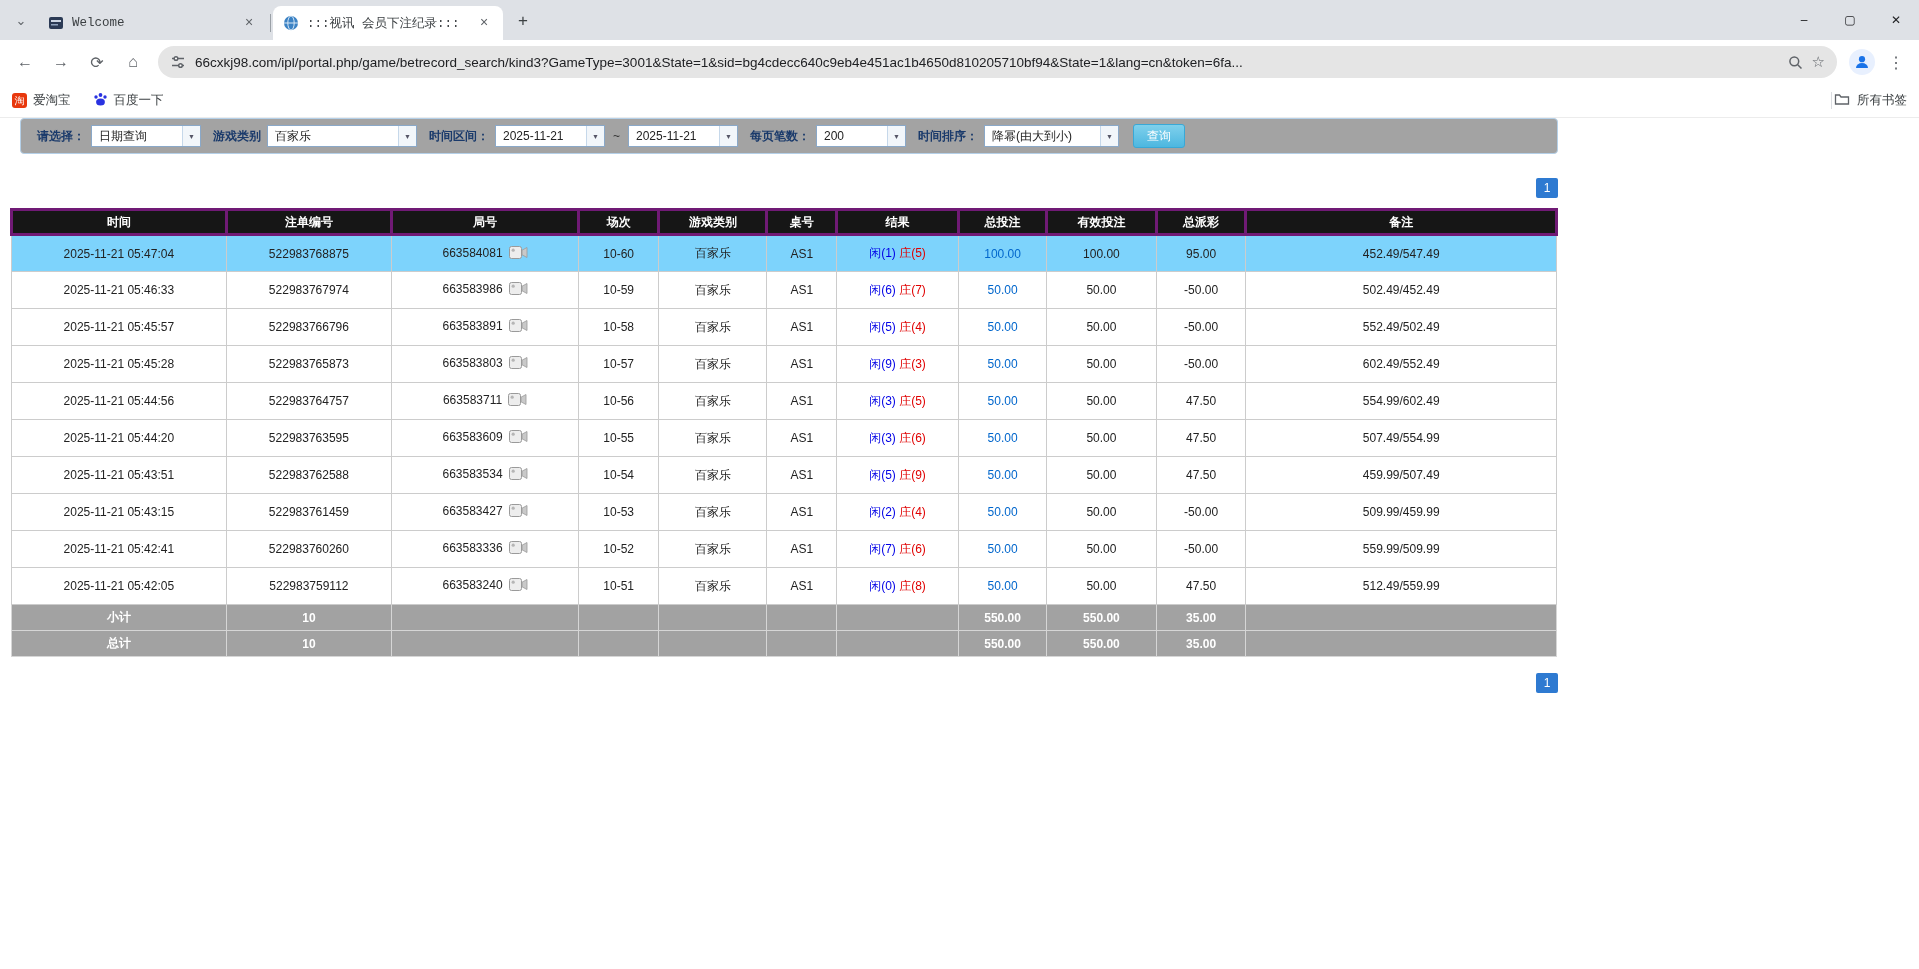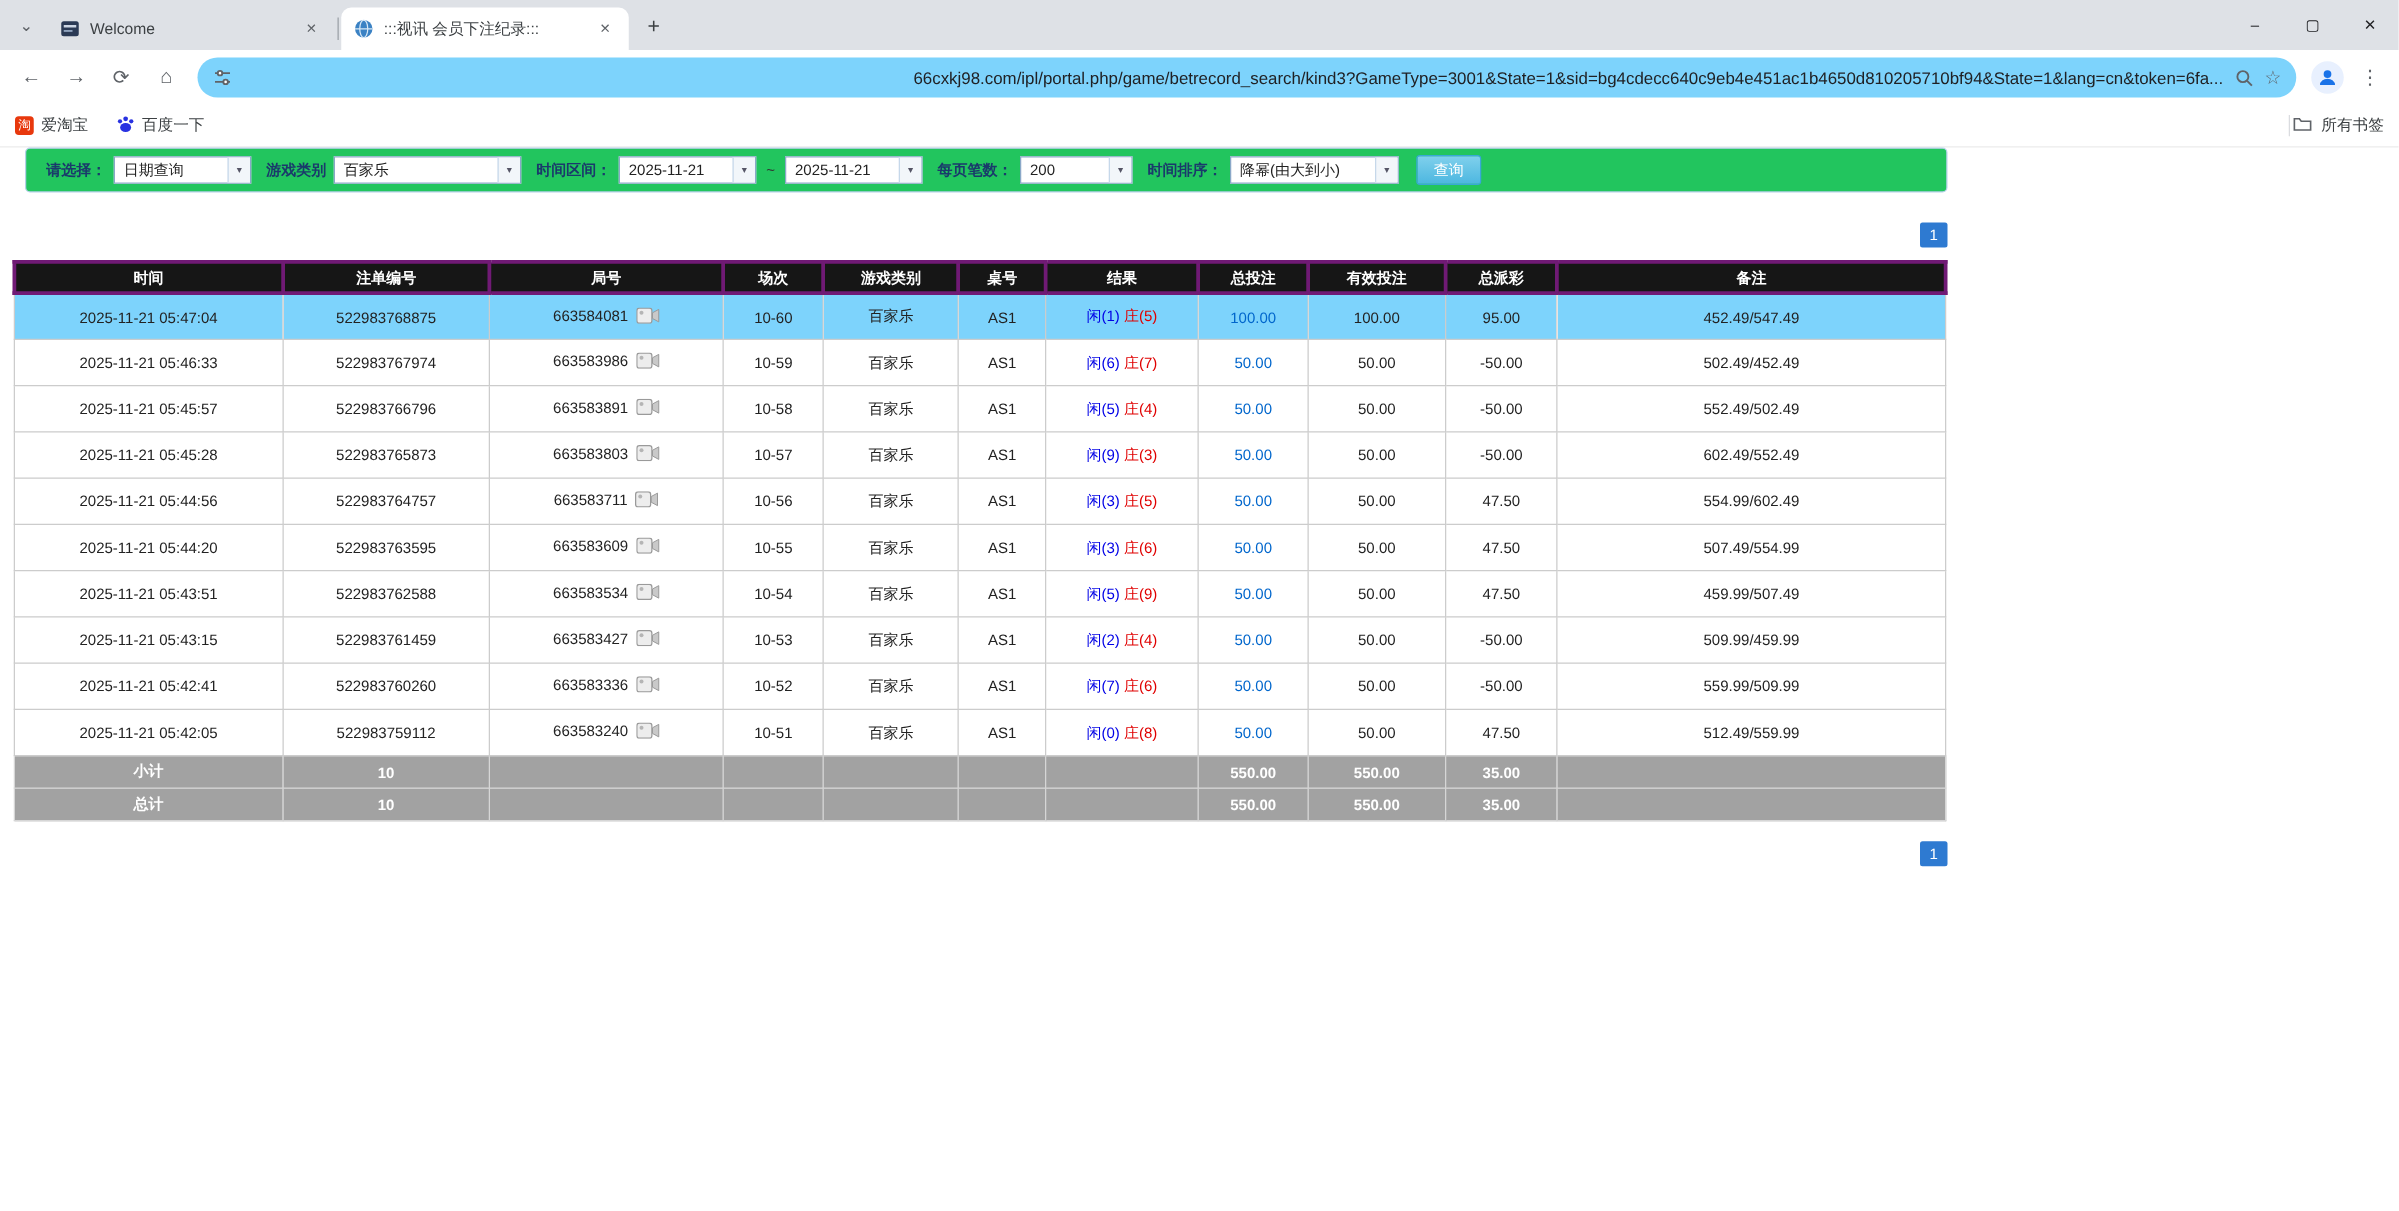--- a/index.html
+++ b/index.html
@@ -6,46 +6,46 @@
   html,body { width: 1919px; height: 969px; overflow: hidden; background:#fff;
     font-family: "Liberation Sans", "DejaVu Sans", sans-serif; }
 
   
   .tabstrip { height:40px; background:#dee1e6; display:flex; align-items:flex-end; position:relative; padding-left:6px; }
   .tab-search { width:26px; height:26px; margin:0 4px 7px 2px; border:none; background:transparent; color:#5f6368; font-size:13px; border-radius:50%; cursor:pointer; }
   .tab { width:230px; height:34px; display:flex; align-items:center; padding:0 10px; border-radius:8px 8px 0 0;
          font-size:12.5px; color:#3c4043; position:relative; }
   .tab.active { background:#fff; }
   .tab .fav { width:16px; height:16px; margin-right:8px; flex:0 0 auto; }
-  .tab .t-title { flex:1; white-space:nowrap; overflow:hidden; text-overflow:ellipsis; }
+  .tab .t-title { flex:1; white-space:nowrap; overflow:hidden; text-overflow:ellipsis;font-family:Liberation Mono, monospace; }
   .tab .t-close { width:18px; height:18px; line-height:16px; text-align:center; border-radius:50%; color:#5f6368; font-size:14px; cursor:pointer; }
   .tab-divider { width:1px; height:18px; background:#9aa0a6; margin:0 2px 8px 2px; }
   .newtab-btn { width:28px; height:28px; margin:0 0 5px 6px; border:none; background:transparent; font-size:17px; color:#3c4043; border-radius:50%; cursor:pointer; }
   .win-controls { position:absolute; right:0; top:0; height:40px; display:flex; }
   .win-btn { width:46px; height:40px; border:none; background:transparent; font-size:12px; color:#202124; cursor:pointer; display:flex; align-items:center; justify-content:center; }
 
   .navbar { height:44px; background:#fff; display:flex; align-items:center; padding:0 8px; gap:2px; }
   .nav-btn { width:34px; height:34px; border:none; background:transparent; border-radius:50%; font-size:16px; color:#5f6368; cursor:pointer; display:flex; align-items:center; justify-content:center; }
-  .urlbar { flex:1; height:32px; background:#7dd3fc; border-radius:16px; display:flex; align-items:center; padding:0 12px; gap:9px; margin:0 6px;text-align:right; }
+  .urlbar { flex:1; height:32px; background:#e5e5e5; border-radius:16px; display:flex; align-items:center; padding:0 12px; gap:9px; margin:0 6px; }
   .url-text { flex:1; font-size:13.5px; color:#202124; white-space:nowrap; overflow:hidden; }
   .url-icon { display:flex; align-items:center; color:#5f6368; cursor:pointer; }
   .star { font-size:15px; color:#5f6368; cursor:pointer; }
   .avatar { width:26px; height:26px; border-radius:50%; background:#e8f0fe; display:flex; align-items:center; justify-content:center; margin:0 4px; cursor:pointer; }
   .menu-dots { font-size:16px; color:#5f6368; width:30px; height:30px; border:none; background:transparent; cursor:pointer; }
 
   .bookmarks { height:34px; background:#fff; display:flex; align-items:center; padding:0 12px; font-size:12.5px; color:#3c4043; border-bottom:1px solid #ececec; }
   .bm-item { display:flex; align-items:center; gap:6px; margin-right:22px; cursor:pointer; }
   .bm-right { margin-left:auto; display:flex; align-items:center; gap:7px; border-left:1px solid #dadce0; padding-left:2px; cursor:pointer; }
   .tb-icon { width:15px; height:15px; background:#e8380d; color:#fff; border-radius:3px; font-size:10px; line-height:15px; text-align:center; }
 
   
   .content { width:1548px; margin-left:10px; }
   .page-title { font-size:16px; font-weight:normal; color:#333; margin:18px 0 12px 0; }
 
-  .filterbar { margin-left:10px; height:36px; background:#22c55e; border:1px solid #b5d0e8; border-radius:4px;
+  .filterbar { margin-left:10px; height:36px; background:#a3a3a3; border:1px solid #b5d0e8; border-radius:4px;
     display:flex; align-items:center; padding:16px 10px; gap:6px; font-size:12px; }
   .f-label { font-weight:bold; color:#1a3a6b; white-space:nowrap; margin-left:6px; }
   .sel { display:inline-flex; align-items:center; background:#fff; border:1px solid #8aa8c8; height:22px; font-size:12px; color:#222; cursor:pointer; }
   .sel .sel-text { padding:0 7px; flex:1; white-space:nowrap; overflow:hidden; }
   .sel .sel-arrow { width:18px; align-self:stretch; border-left:1px solid #c6d8ea; background:#f2f6fa; display:flex; align-items:center; justify-content:center; font-size:7px; color:#556; }
   .w110{width:110px}.w150{width:150px}.w105{width:110px}.w85{width:90px}.w130{width:135px}
   .tilde { color:#333; margin:0 2px; }
   .search-btn { height:24px; padding:0 13px; background:linear-gradient(#7fd0ec,#4db7e0); border:1px solid #39a8d6; border-radius:3px; color:#fff; font-size:12px; cursor:pointer; margin-left:8px; }
 
   .summarybar { margin-top:16px; height:28px; background:#d9ead3; border:1px solid #c3d9ad;

